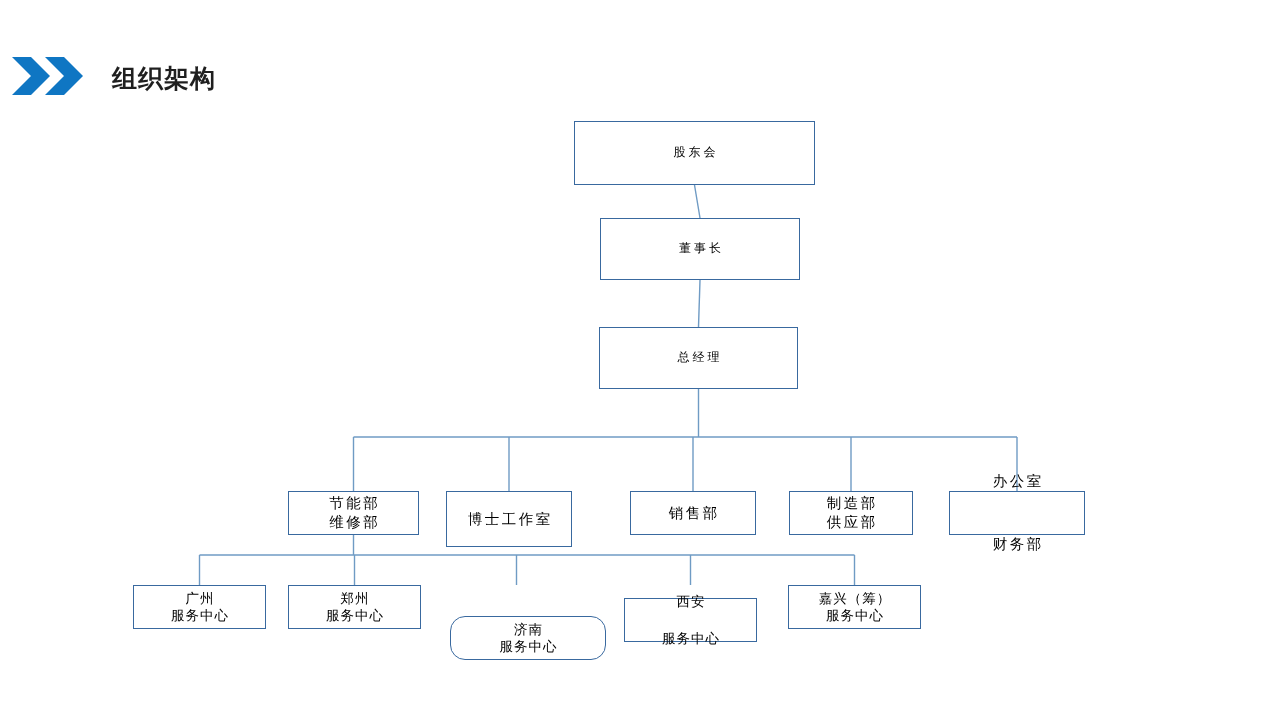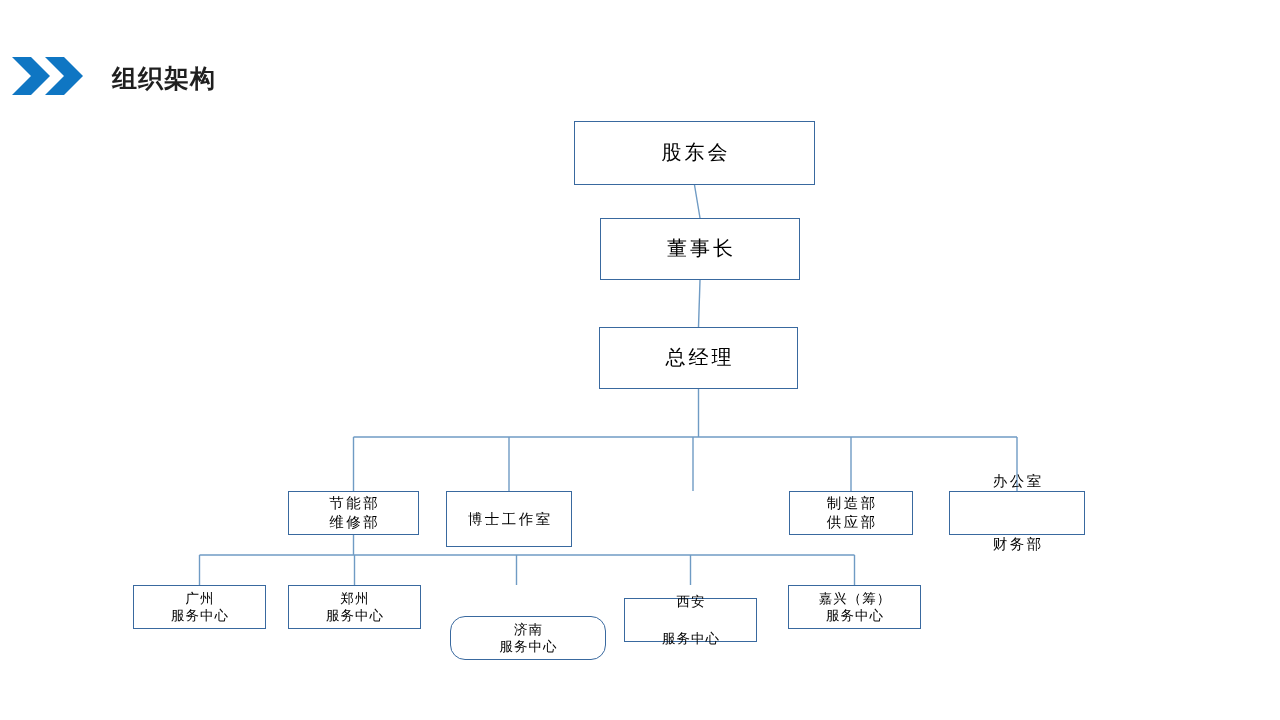--- a/index.html
+++ b/index.html
@@ -70,21 +70,21 @@
     color: #000000;
     text-align: center;
     line-height: 1.28;
   }
   .node .line {
     display: block;
     white-space: nowrap;
   }
 
   
-  .node.level-top { font-size: 20px; letter-spacing: 3px; text-align: right; }
+  .node.level-top { font-size: 12px; letter-spacing: 3px; text-align: right; }
   .node.level-top .line { text-indent: 3px; }
 
   
   .node.level-dept { font-size: 14.5px; letter-spacing: 2.5px; }
   .node.level-dept .line { text-indent: 2.5px; }
 
   
   .node.level-branch { font-size: 13.5px; letter-spacing: 1px; }
   .node.level-branch .line { text-indent: 1px; }
 </style>
@@ -132,20 +132,23 @@
     <div class="node level-top" style="left: 599px; top: 327px; width: 199px; height: 62px; border-color: rgb(57, 105, 159);">
       <span class="line">总经理</span>
     </div>
     <div class="node level-dept" style="left: 288px; top: 491px; width: 131px; height: 44px; border-color: rgb(57, 105, 159);">
       <span class="line">节能部</span>
       <span class="line">维修部</span>
     </div>
     <div class="node level-dept" style="left: 446px; top: 491px; width: 126px; height: 56px; border-color: rgb(57, 105, 159);">
       <span class="line">博士工作室</span>
     </div>
+    <div class="node level-dept" style="left: 630px; top: 491px; width: 126px; height: 44px; border-color: rgb(57, 105, 159);">
+      <span class="line">销售部</span>
+    </div>
     <div class="node level-dept" style="left: 789px; top: 491px; width: 124px; height: 44px; border-color: rgb(57, 105, 159);">
       <span class="line">制造部</span>
       <span class="line">供应部</span>
     </div>
     <div class="node level-dept" style="left: 949px; top: 491px; width: 136px; height: 44px; border-color: rgb(57, 105, 159); gap: 44px;">
       <span class="line">办公室</span>
       <span class="line">财务部</span>
     </div>
     <div class="node level-branch" style="left: 133px; top: 585px; width: 133px; height: 44px; border-color: rgb(57, 105, 159);">
       <span class="line">广州</span>

